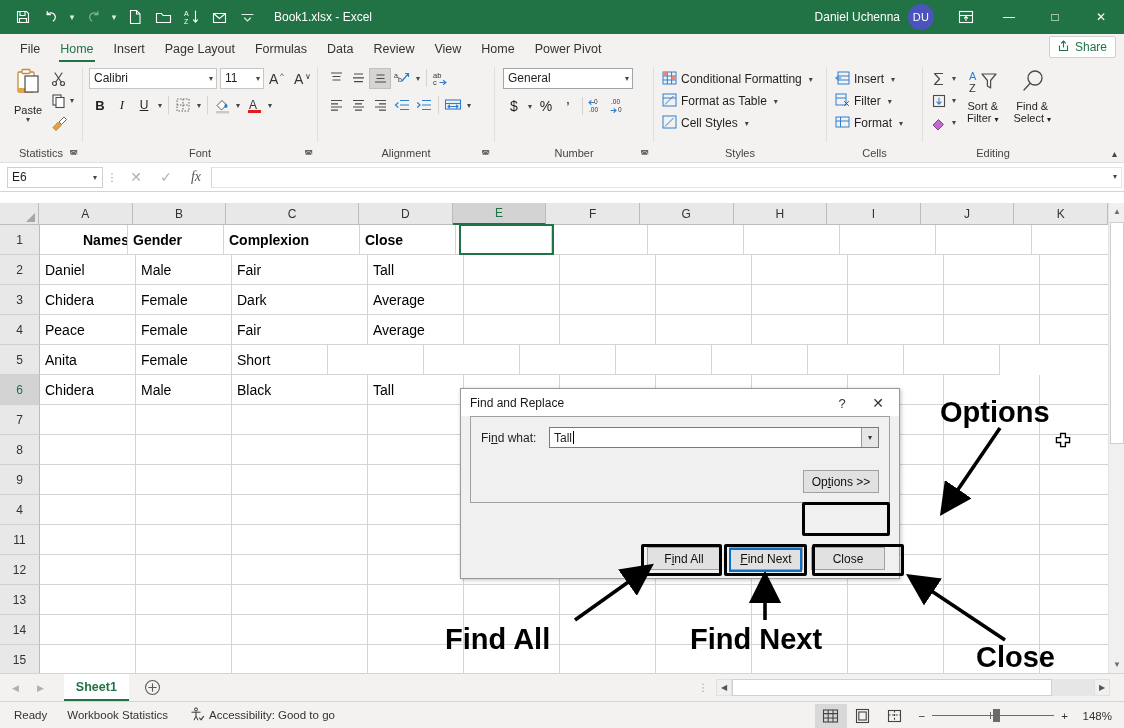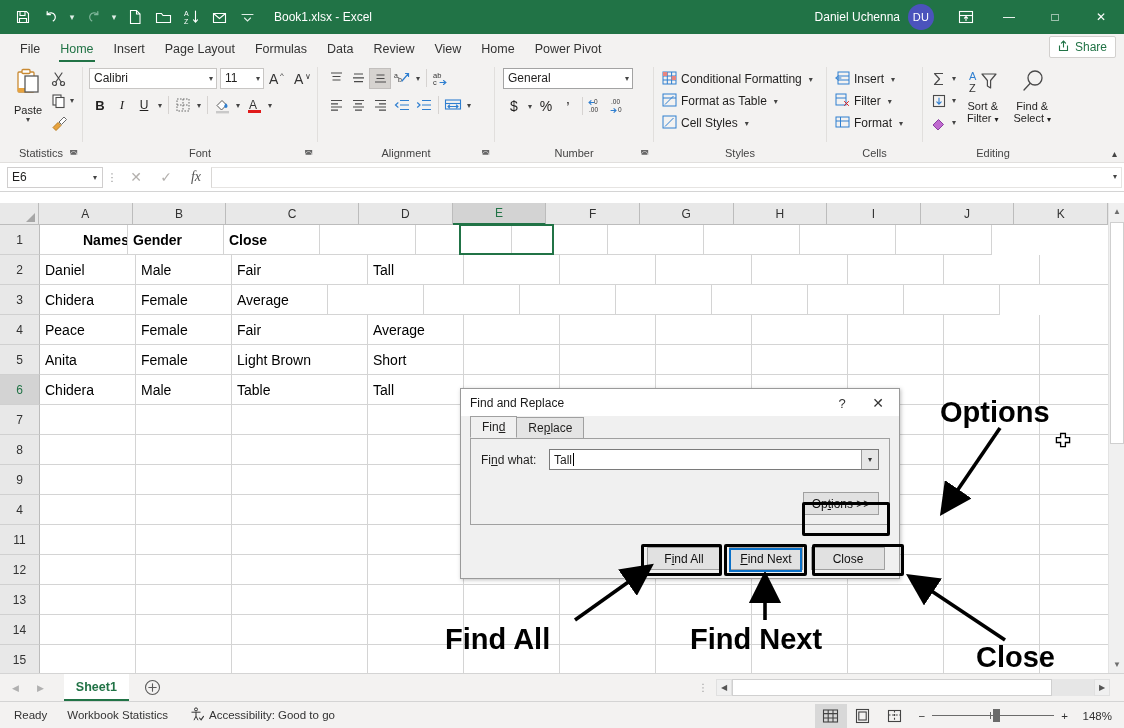--- a/index.html
+++ b/index.html
@@ -773,20 +773,21 @@
     <div class="rh">12</div>
     <div class="rh">13</div>
     <div class="rh">14</div>
     <div class="rh">15</div>
   </div>
 
   <div class="cells">
       <div class="crow">
         <div class="cell b" style="width: 88px; padding-left: 43px;">Names</div>
         <div class="cell b" style="width: 96px;">Gender</div>
+        <div class="cell b" style="width: 136px;">Complexion</div>
         <div class="cell b" style="width: 96px;">Close</div>
         <div class="cell b" style="width: 96px;"></div>
         <div class="cell b" style="width: 96px;"></div>
         <div class="cell b" style="width: 96px;"></div>
         <div class="cell b" style="width: 96px;"></div>
         <div class="cell b" style="width: 96px;"></div>
         <div class="cell b" style="width: 96px;"></div>
         <div class="cell b" style="width: 96px;"></div>
       </div>
       <div class="crow">
@@ -798,20 +799,21 @@
         <div class="cell" style="width: 96px;"></div>
         <div class="cell" style="width: 96px;"></div>
         <div class="cell" style="width: 96px;"></div>
         <div class="cell" style="width: 96px;"></div>
         <div class="cell" style="width: 96px;"></div>
         <div class="cell" style="width: 96px;"></div>
       </div>
       <div class="crow">
         <div class="cell" style="width: 96px;">Chidera</div>
         <div class="cell" style="width: 96px;">Female</div>
+        <div class="cell" style="width: 136px;">Dark</div>
         <div class="cell" style="width: 96px;">Average</div>
         <div class="cell" style="width: 96px;"></div>
         <div class="cell" style="width: 96px;"></div>
         <div class="cell" style="width: 96px;"></div>
         <div class="cell" style="width: 96px;"></div>
         <div class="cell" style="width: 96px;"></div>
         <div class="cell" style="width: 96px;"></div>
         <div class="cell" style="width: 96px;"></div>
       </div>
       <div class="crow">
@@ -823,34 +825,33 @@
         <div class="cell" style="width: 96px;"></div>
         <div class="cell" style="width: 96px;"></div>
         <div class="cell" style="width: 96px;"></div>
         <div class="cell" style="width: 96px;"></div>
         <div class="cell" style="width: 96px;"></div>
         <div class="cell" style="width: 96px;"></div>
       </div>
       <div class="crow">
         <div class="cell" style="width: 96px;">Anita</div>
         <div class="cell" style="width: 96px;">Female</div>
-        <div class="cell" style="width: 136px;">Light Brown</div>
         <div class="cell" style="width: 96px;">Short</div>
         <div class="cell" style="width: 96px;"></div>
         <div class="cell" style="width: 96px;"></div>
         <div class="cell" style="width: 96px;"></div>
         <div class="cell" style="width: 96px;"></div>
         <div class="cell" style="width: 96px;"></div>
         <div class="cell" style="width: 96px;"></div>
         <div class="cell" style="width: 96px;"></div>
       </div>
       <div class="crow">
         <div class="cell" style="width: 96px;">Chidera</div>
         <div class="cell" style="width: 96px;">Male</div>
-        <div class="cell" style="width: 136px;">Table</div>
+        <div class="cell" style="width: 136px;">Black</div>
         <div class="cell" style="width: 96px;">Tall</div>
         <div class="cell" style="width: 96px;"></div>
         <div class="cell" style="width: 96px;"></div>
         <div class="cell" style="width: 96px;"></div>
         <div class="cell" style="width: 96px;"></div>
         <div class="cell" style="width: 96px;"></div>
         <div class="cell" style="width: 96px;"></div>
         <div class="cell" style="width: 96px;"></div>
       </div>
       <div class="crow">
@@ -1045,28 +1046,20 @@
     <div class="zoomval">148%</div>
   </div>
 </div>
 
 <div class="dialog">
   <div class="dlg-title">
     <span>Find and Replace</span>
     <span class="dlg-help">?</span>
     <span class="dlg-close">✕</span>
   </div>
-  <div class="dlg-tabs">
-    <div class="dtab active">
-        <span class="fi-text">Fin<span class="ul">d</span></span>
-      </div>
-    <div class="dtab">
-        <span class="fi-text">Re<span class="ul">p</span>lace</span>
-      </div>
-  </div>
   <div class="dlg-panel">
     <div class="findrow">
       <div class="findlabel">Fi<span class="ul">n</span>d what:</div>
       <div class="findinput">
         <span>Tall</span>
           <span class="fi-cursor"></span>
         <span class="fi-drop">▾</span>
       </div>
     </div>
     <div class="btn optbtn">

